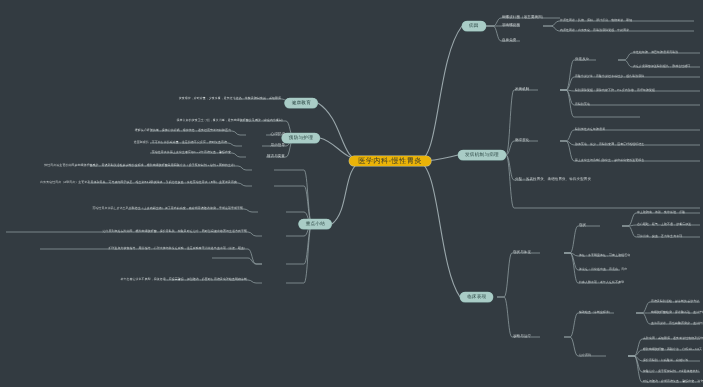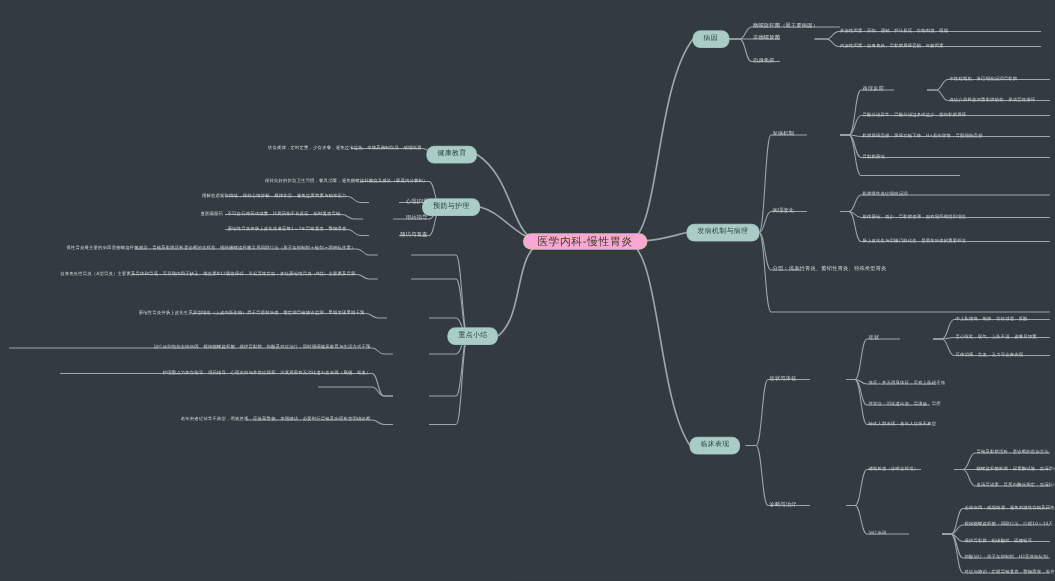--- a/index.html
+++ b/index.html
@@ -11,21 +11,21 @@
   }
   #canvas{position:absolute;inset:0;}
   svg.links{position:absolute;left:0;top:0;width:703px;height:387px;overflow:visible;}
   svg.links path{fill:none;stroke:#9aa7ab;stroke-width:0.7;}
   svg.links path.thick{stroke-width:1.1;}
 
   .node{position:absolute;transform:translate(0,-50%);white-space:nowrap;}
   .node.r{transform:translate(-100%,-50%);}
 
   .central{
-    background:#f9a8d4;color:#3a3a2a;
+    background:#eab308;color:#3a3a2a;
     border-radius:9px;padding:0 9px;
     font-size:7.2px;letter-spacing:.4px;
     transform:translate(-50%,-50%);
     box-shadow:0 0 0 0.5px #c9c389;
   }
   .lvl2{
     background:#a9ccc6;color:#26413e;
     border-radius:5px;padding:2.4px 7px;
     font-size:4.6px;letter-spacing:.25px;
     box-shadow:0 0 0 0.4px #8fb8b1;

